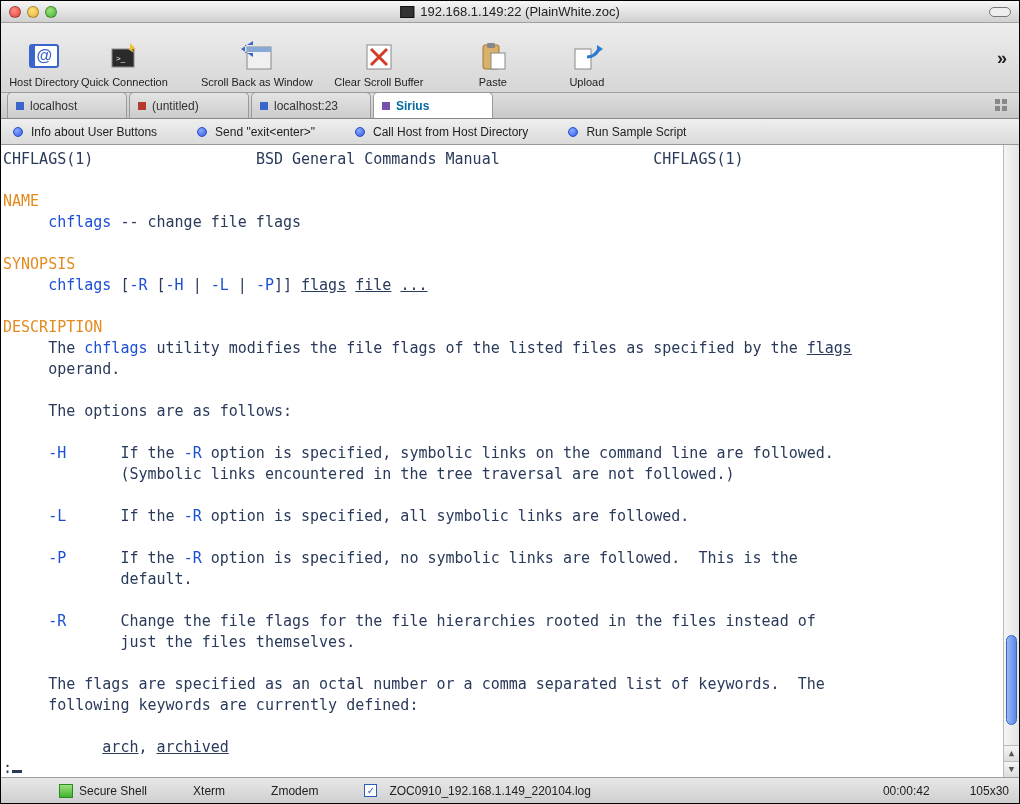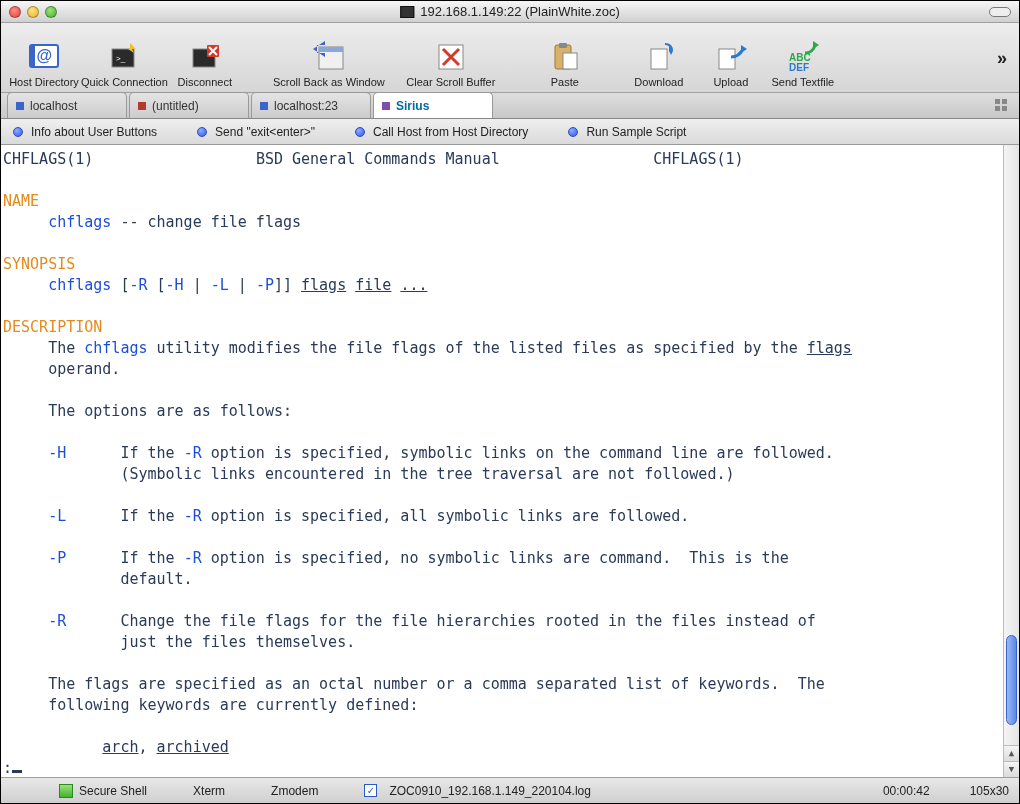--- a/index.html
+++ b/index.html
@@ -270,30 +270,20 @@
   <div class="tb-item">
     <div class="tb-icon">
       <svg width="36" height="34">
           <rect x="6" y="10" width="22" height="18" fill="#2a2a2a" stroke="#888"></rect>
           <text x="10" y="22" font-size="8" fill="#fff">&gt;_</text>
           <polygon points="24,4 30,10 26,10 28,14 22,10 24,10" fill="#f0c030"></polygon>
         </svg>
     </div>
     <span>Quick Connection</span>
   </div>
-  <div class="tb-item">
-    <div class="tb-icon">
-      <svg width="36" height="34">
-          <rect x="6" y="10" width="22" height="18" fill="#2a2a2a" stroke="#888"></rect>
-          <rect x="20" y="6" width="12" height="12" fill="#d23a2a" rx="1"></rect>
-          <path d="M22 8 L30 16 M30 8 L22 16" stroke="#fff" stroke-width="2"></path>
-        </svg>
-    </div>
-    <span>Disconnect</span>
-  </div>
   <div class="tb-sep"></div>
   <div class="tb-item" style="min-width:130px">
     <div class="tb-icon">
       <svg width="36" height="34">
           <rect x="8" y="8" width="24" height="22" fill="#f0f0f0" stroke="#888"></rect>
           <rect x="8" y="8" width="24" height="5" fill="#88a8d8"></rect>
           <path d="M6 6 L14 6 L14 2 L2 10 L14 18 L14 14 L6 14" fill="#3a66cc"></path>
         </svg>
     </div>
     <span>Scroll Back as Window</span>
@@ -315,47 +305,26 @@
           <rect x="12" y="4" width="8" height="5" rx="1" fill="#888"></rect>
           <rect x="16" y="14" width="14" height="16" fill="#fff" stroke="#888"></rect>
         </svg>
     </div>
     <span>Paste</span>
   </div>
   <div class="tb-sep"></div>
   <div class="tb-item">
     <div class="tb-icon">
       <svg width="36" height="34">
-          <rect x="10" y="10" width="16" height="20" fill="#fff" stroke="#888"></rect>
-          <path d="M24 4 Q32 4 32 12 L28 12 L28 8 Q28 6 24 6" fill="#2a7ad0"></path>
-          <polygon points="28,12 32,12 30,16" fill="#2a7ad0"></polygon>
-        </svg>
-    </div>
-    <span>Download</span>
-  </div>
-  <div class="tb-item">
-    <div class="tb-icon">
-      <svg width="36" height="34">
           <rect x="6" y="10" width="16" height="20" fill="#fff" stroke="#888"></rect>
           <path d="M18 18 Q26 18 30 10" stroke="#2a7ad0" stroke-width="3" fill="none"></path>
           <polygon points="28,6 34,10 28,14" fill="#2a7ad0"></polygon>
         </svg>
     </div>
     <span>Upload</span>
-  </div>
-  <div class="tb-item">
-    <div class="tb-icon">
-      <svg width="36" height="34">
-          <text x="4" y="22" font-size="10" fill="#2aa84a" font-weight="bold">ABC</text>
-          <text x="4" y="32" font-size="10" fill="#2a7ad0" font-weight="bold">DEF</text>
-          <path d="M20 14 Q28 14 30 6" stroke="#2aa84a" stroke-width="3" fill="none"></path>
-          <polygon points="28,2 34,6 28,10" fill="#2aa84a"></polygon>
-        </svg>
-    </div>
-    <span>Send Textfile</span>
   </div>
   <div class="chevrons">»</div>
 </div>
 
 <div class="tabbar">
   <div class="tab">
     <span class="tab-dot dot-blue"></span>
     <span>localhost</span>
   </div>
   <div class="tab">
@@ -410,21 +379,21 @@
 <span>     The </span><span class="opt">chflags</span><span> utility modifies the file flags of the listed files as specified by the </span><span class="ul">flags</span>
 <span>     operand.</span>
 
 <span>     The options are as follows:</span>
 
 <span>     </span><span class="opt">-H</span><span>      If the </span><span class="opt">-R</span><span> option is specified, symbolic links on the command line are followed.</span>
 <span>             (Symbolic links encountered in the tree traversal are not followed.)</span>
 
 <span>     </span><span class="opt">-L</span><span>      If the </span><span class="opt">-R</span><span> option is specified, all symbolic links are followed.</span>
 
-<span>     </span><span class="opt">-P</span><span>      If the </span><span class="opt">-R</span><span> option is specified, no symbolic links are command.  This is the</span>
+<span>     </span><span class="opt">-P</span><span>      If the </span><span class="opt">-R</span><span> option is specified, no symbolic links are followed.  This is the</span>
 <span>             default.</span>
 
 <span>     </span><span class="opt">-R</span><span>      Change the file flags for the file hierarchies rooted in the files instead of</span>
 <span>             just the files themselves.</span>
 
 <span>     The flags are specified as an octal number or a comma separated list of keywords.  The</span>
 <span>     following keywords are currently defined:</span>
 
 <span>           </span><span class="ul">arch</span><span>, </span><span class="ul">archived</span>
 <span>:</span><span class="cursor"></span></div>

